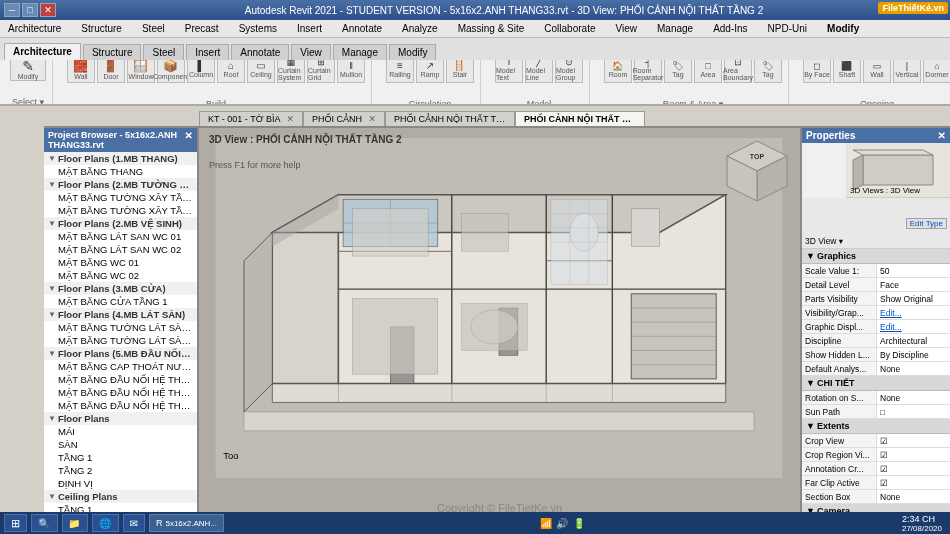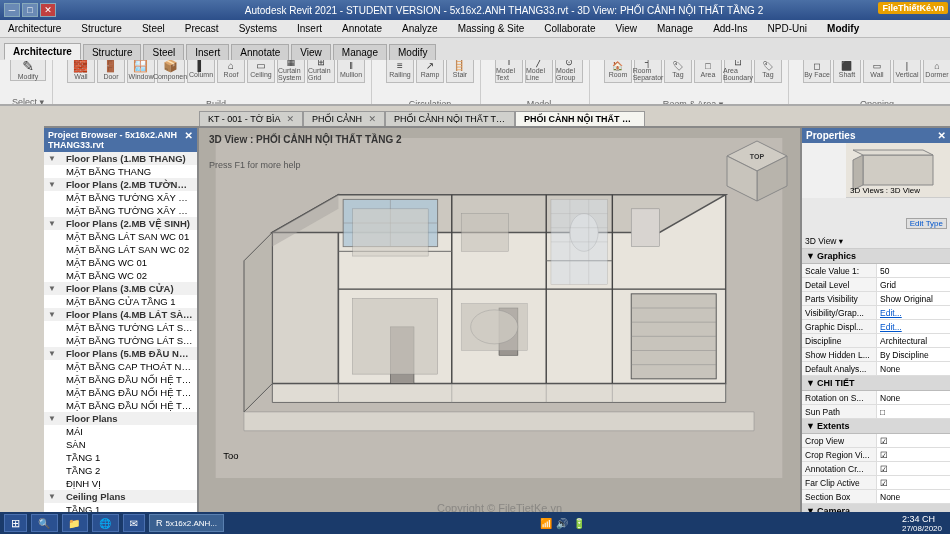--- a/index.html
+++ b/index.html
@@ -151,21 +151,21 @@
       align-items: center;
       gap: 2px;
     }
     .tree-item.category {
       font-weight: bold;
       color: #333;
       background: #f0f0f0;
     }
     .tree-item.sub { padding-left: 14px; }
     .tree-arrow { font-size: 8px; color: #666; flex-shrink: 0; }
-    .tree-label { overflow: hidden; text-overflow: ellipsis; margin-left: 8px; }
+    .tree-label { overflow: hidden; text-overflow: ellipsis; }
 
     
     #tab-bar {
       height: 22px;
       background: #d4d0c8;
       border-bottom: 2px solid #888;
       display: flex;
       align-items: flex-end;
       padding-left: 155px;
       overflow: hidden;
@@ -834,21 +834,21 @@
         <div class="prop-section-header">
           <span>▼</span>
           <span>Graphics</span>
         </div>
         <div class="prop-row">
           <div class="prop-label">Scale Value 1:</div>
           <div class="prop-value">50</div>
         </div>
         <div class="prop-row">
           <div class="prop-label">Detail Level</div>
-          <div class="prop-value">Grid</div>
+          <div class="prop-value">Face</div>
         </div>
         <div class="prop-row">
           <div class="prop-label">Parts Visibility</div>
           <div class="prop-value">Show Original</div>
         </div>
         <div class="prop-row">
           <div class="prop-label">Visibility/Grap...</div>
           <div class="prop-value blue">Edit...</div>
         </div>
         <div class="prop-row">

